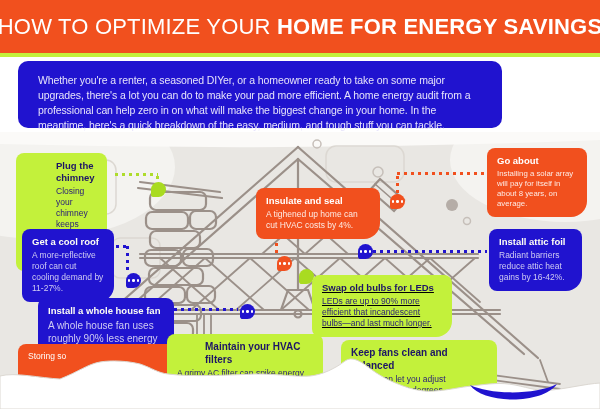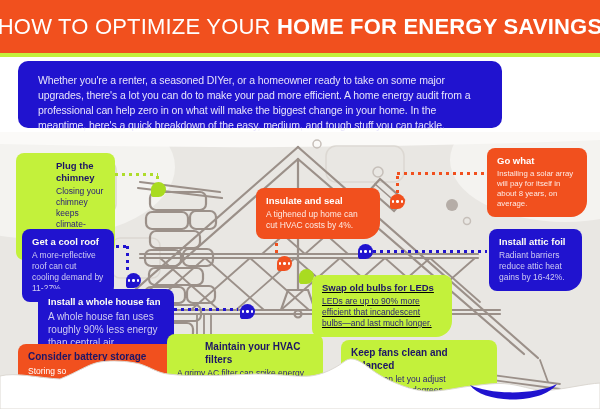--- a/index.html
+++ b/index.html
@@ -186,37 +186,36 @@
       <i></i>
       <i></i>
       <i></i>
     </div>
   <div class="mk orange" style="left:390px; top:194px;">
       <i></i>
       <i></i>
       <i></i>
     </div>
 
-  <div class="co lime" style="left:16px; top:153px; width:99px;padding-left:40px;">
+  <div class="co lime" style="left:16px; top:153px; width:91px;padding-left:40px;">
     <div class="co-t">Plug the chimney</div>
     <div class="co-b">Closing your chimney keeps climate-controlled air inside.</div>
   </div>
 
   <div class="co blue" style="left:22px; top:229px; width:92px;">
     <div class="co-t">Get a cool roof</div>
     <div class="co-b">A more-reflective roof can cut cooling demand by 11-27%.</div>
   </div>
 
-  <div class="co blue" style="left:38px; top:289px; width:136px; border-radius:8px 8px 12px 8px;">
+  <div class="co blue" style="left:38px; top:298px; width:136px; border-radius:8px 8px 12px 8px;">
     <div class="co-t">Install a whole house fan</div>
     <div class="co-b" style="font-size:10px;">A whole house fan uses roughly 90% less energy than central air.</div>
   </div>
 
   <div class="co orange darktitle" style="left:18px; top:344px; width:160px; height:62px; border-radius:8px;">
-    <div class="co-t" style="font-size:10px;">Consider battery storage</div>
     <div class="co-b" style="color:#fff;">Storing so</div>
   </div>
 
   <div class="co orange" style="left:256px; top:188px; width:124px;">
     <div class="co-t">Insulate and seal</div>
     <div class="co-b">A tighened up home can cut HVAC costs by 4%.</div>
   </div>
 
   <div class="co lime" style="left:312px; top:275px; width:140px;text-decoration:underline;">
     <div class="co-t">Swap old bulbs for LEDs</div>
@@ -227,21 +226,21 @@
     <div class="co-t" style="font-size:10px;margin-left:28px;">Maintain your HVAC filters</div>
     <div class="co-b">A grimy AC filter can spike energy consumption by as much as 15%.</div>
   </div>
 
   <div class="co lime" style="left:341px; top:340px; width:156px; height:56px; border-radius:8px;">
     <div class="co-t" style="font-size:10px;">Keep fans clean and balanced</div>
     <div class="co-b">breeze can let you adjust thermostat by 4 degrees.</div>
   </div>
 
   <div class="co orange" style="left:487px; top:148px; width:100px;">
-    <div class="co-t">Go what</div>
+    <div class="co-t">Go about</div>
     <div class="co-b" style="font-size:7.8px;">Installing a solar array will pay for itself in about 8 years, on average.</div>
   </div>
 
   <div class="co blue" style="left:489px; top:229px; width:93px;">
     <div class="co-t">Install attic foil</div>
     <div class="co-b">Radiant barriers reduce attic heat gains by 16-42%.</div>
   </div>
 
   <svg id="waveLayer" class="layer" viewBox="0 0 600 277">
     <path d="M0,244 C15,240 40,246 60,247 C78,240 88,232 100,230 C112,228 128,229 140,232 C152,236 158,241 168,242 C190,245 230,243 255,242 C280,242 295,245 310,244 C322,243 336,236 345,229 C352,224 360,229 368,235 C380,244 388,248 398,252 C412,258 425,260 435,259 C450,258 460,255 472,254 C488,252 500,250 515,253 C530,256 540,260 552,258 C570,256 585,252 600,251 L600,277 L0,277 Z" fill="#FFFFFF" stroke="#DCD8D2" stroke-width="1"></path>

